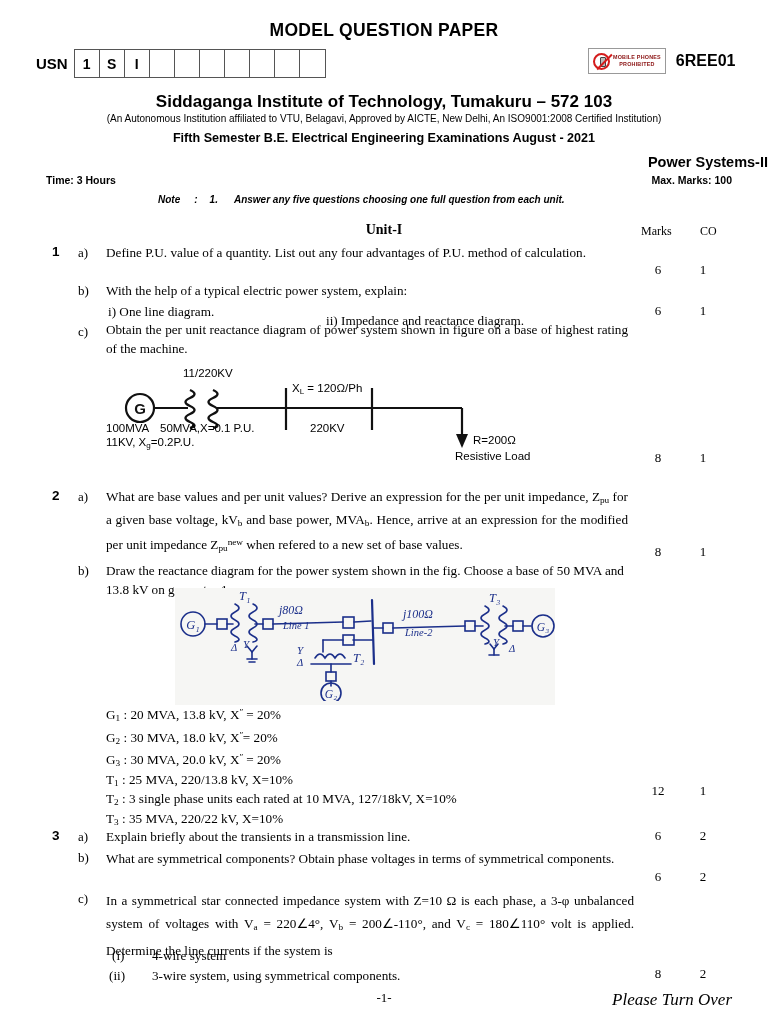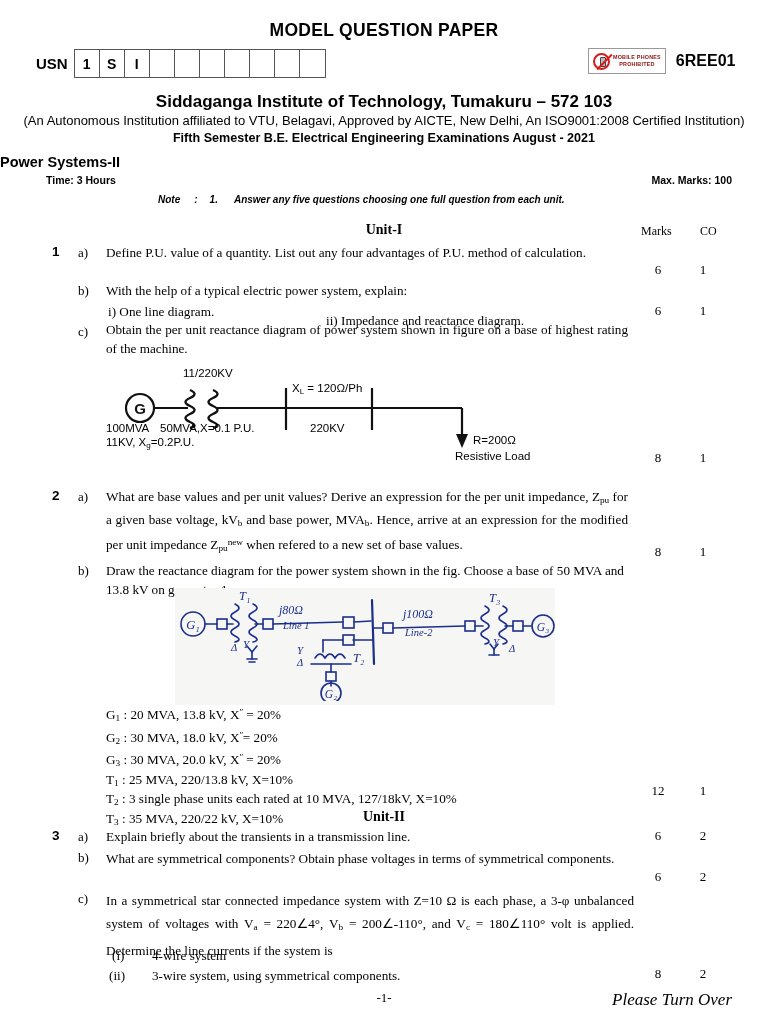--- a/index.html
+++ b/index.html
@@ -77,31 +77,31 @@
   .inst-name {
     position: absolute; left: 0; top: 92px; width: 768px;
     text-align: center;
     font-family: "Liberation Sans", sans-serif;
     font-weight: bold; font-size: 17px;
   }
   .inst-sub {
     position: absolute; left: 0; top: 113px; width: 768px;
     text-align: center;
     font-family: "Liberation Sans", sans-serif;
-    font-size: 13px;
+    font-size: 10px;
   }
   .exam-line {
     position: absolute; left: 0; top: 131px; width: 768px;
     text-align: center;
     font-family: "Liberation Sans", sans-serif;
     font-weight: bold; font-size: 12.6px;
   }
   .subject {
     position: absolute; left: 0; top: 154px; width: 768px;
-    text-align: left;
+    text-align: right;
     font-family: "Liberation Sans", sans-serif;
     font-weight: bold; font-size: 14.5px;
   }
   .time-label {
     position: absolute; left: 46px; top: 174px;
     font-family: "Liberation Sans", sans-serif;
     font-weight: bold; font-size: 10.5px;
   }
   .marks-label {
     position: absolute; right: 36px; top: 174px;
@@ -380,21 +380,20 @@
 
   <div class="ratings">
     <div><span>G</span><sub>1</sub><span> : 20 MVA, 13.8 kV,  X</span><sup>ʺ</sup><span> = 20%</span></div>
     <div><span>G</span><sub>2</sub><span> : 30 MVA, 18.0 kV,  X</span><sup>ʺ</sup><span>= 20%</span></div>
     <div><span>G</span><sub>3</sub><span> : 30 MVA, 20.0 kV,  X</span><sup>ʺ</sup><span> = 20%</span></div>
     <div><span>T</span><sub>1</sub><span> : 25 MVA, 220/13.8 kV, X=10%</span></div>
     <div><span>T</span><sub>2</sub><span> : 3 single phase units each rated at 10 MVA, 127/18kV, X=10%</span></div>
     <div><span>T</span><sub>3</sub><span> : 35 MVA, 220/22 kV, X=10%</span></div>
   </div>
 
-  <div class="unit-head" style="top:809px;">Unit-II</div>
 
   <div class="qnum" style="left:52px; top:828px;">3</div>
   <div class="qpart" style="left:78px; top:829px;">a)</div>
   <div class="qtext nj" style="left:106px; top:827px; width:522px;">Explain briefly about the transients in a transmission line.</div>
   <div class="mk" style="left:643px; top:828px;">6</div>
   <div class="mk" style="left:688px; top:828px;">2</div>
 
   <div class="qpart" style="left:78px; top:850px;">b)</div>
   <div class="qtext nj" style="left:106px; top:849px; width:528px;">What are symmetrical components? Obtain phase voltages in terms of symmetrical components.</div>
   <div class="mk" style="left:643px; top:869px;">6</div>

